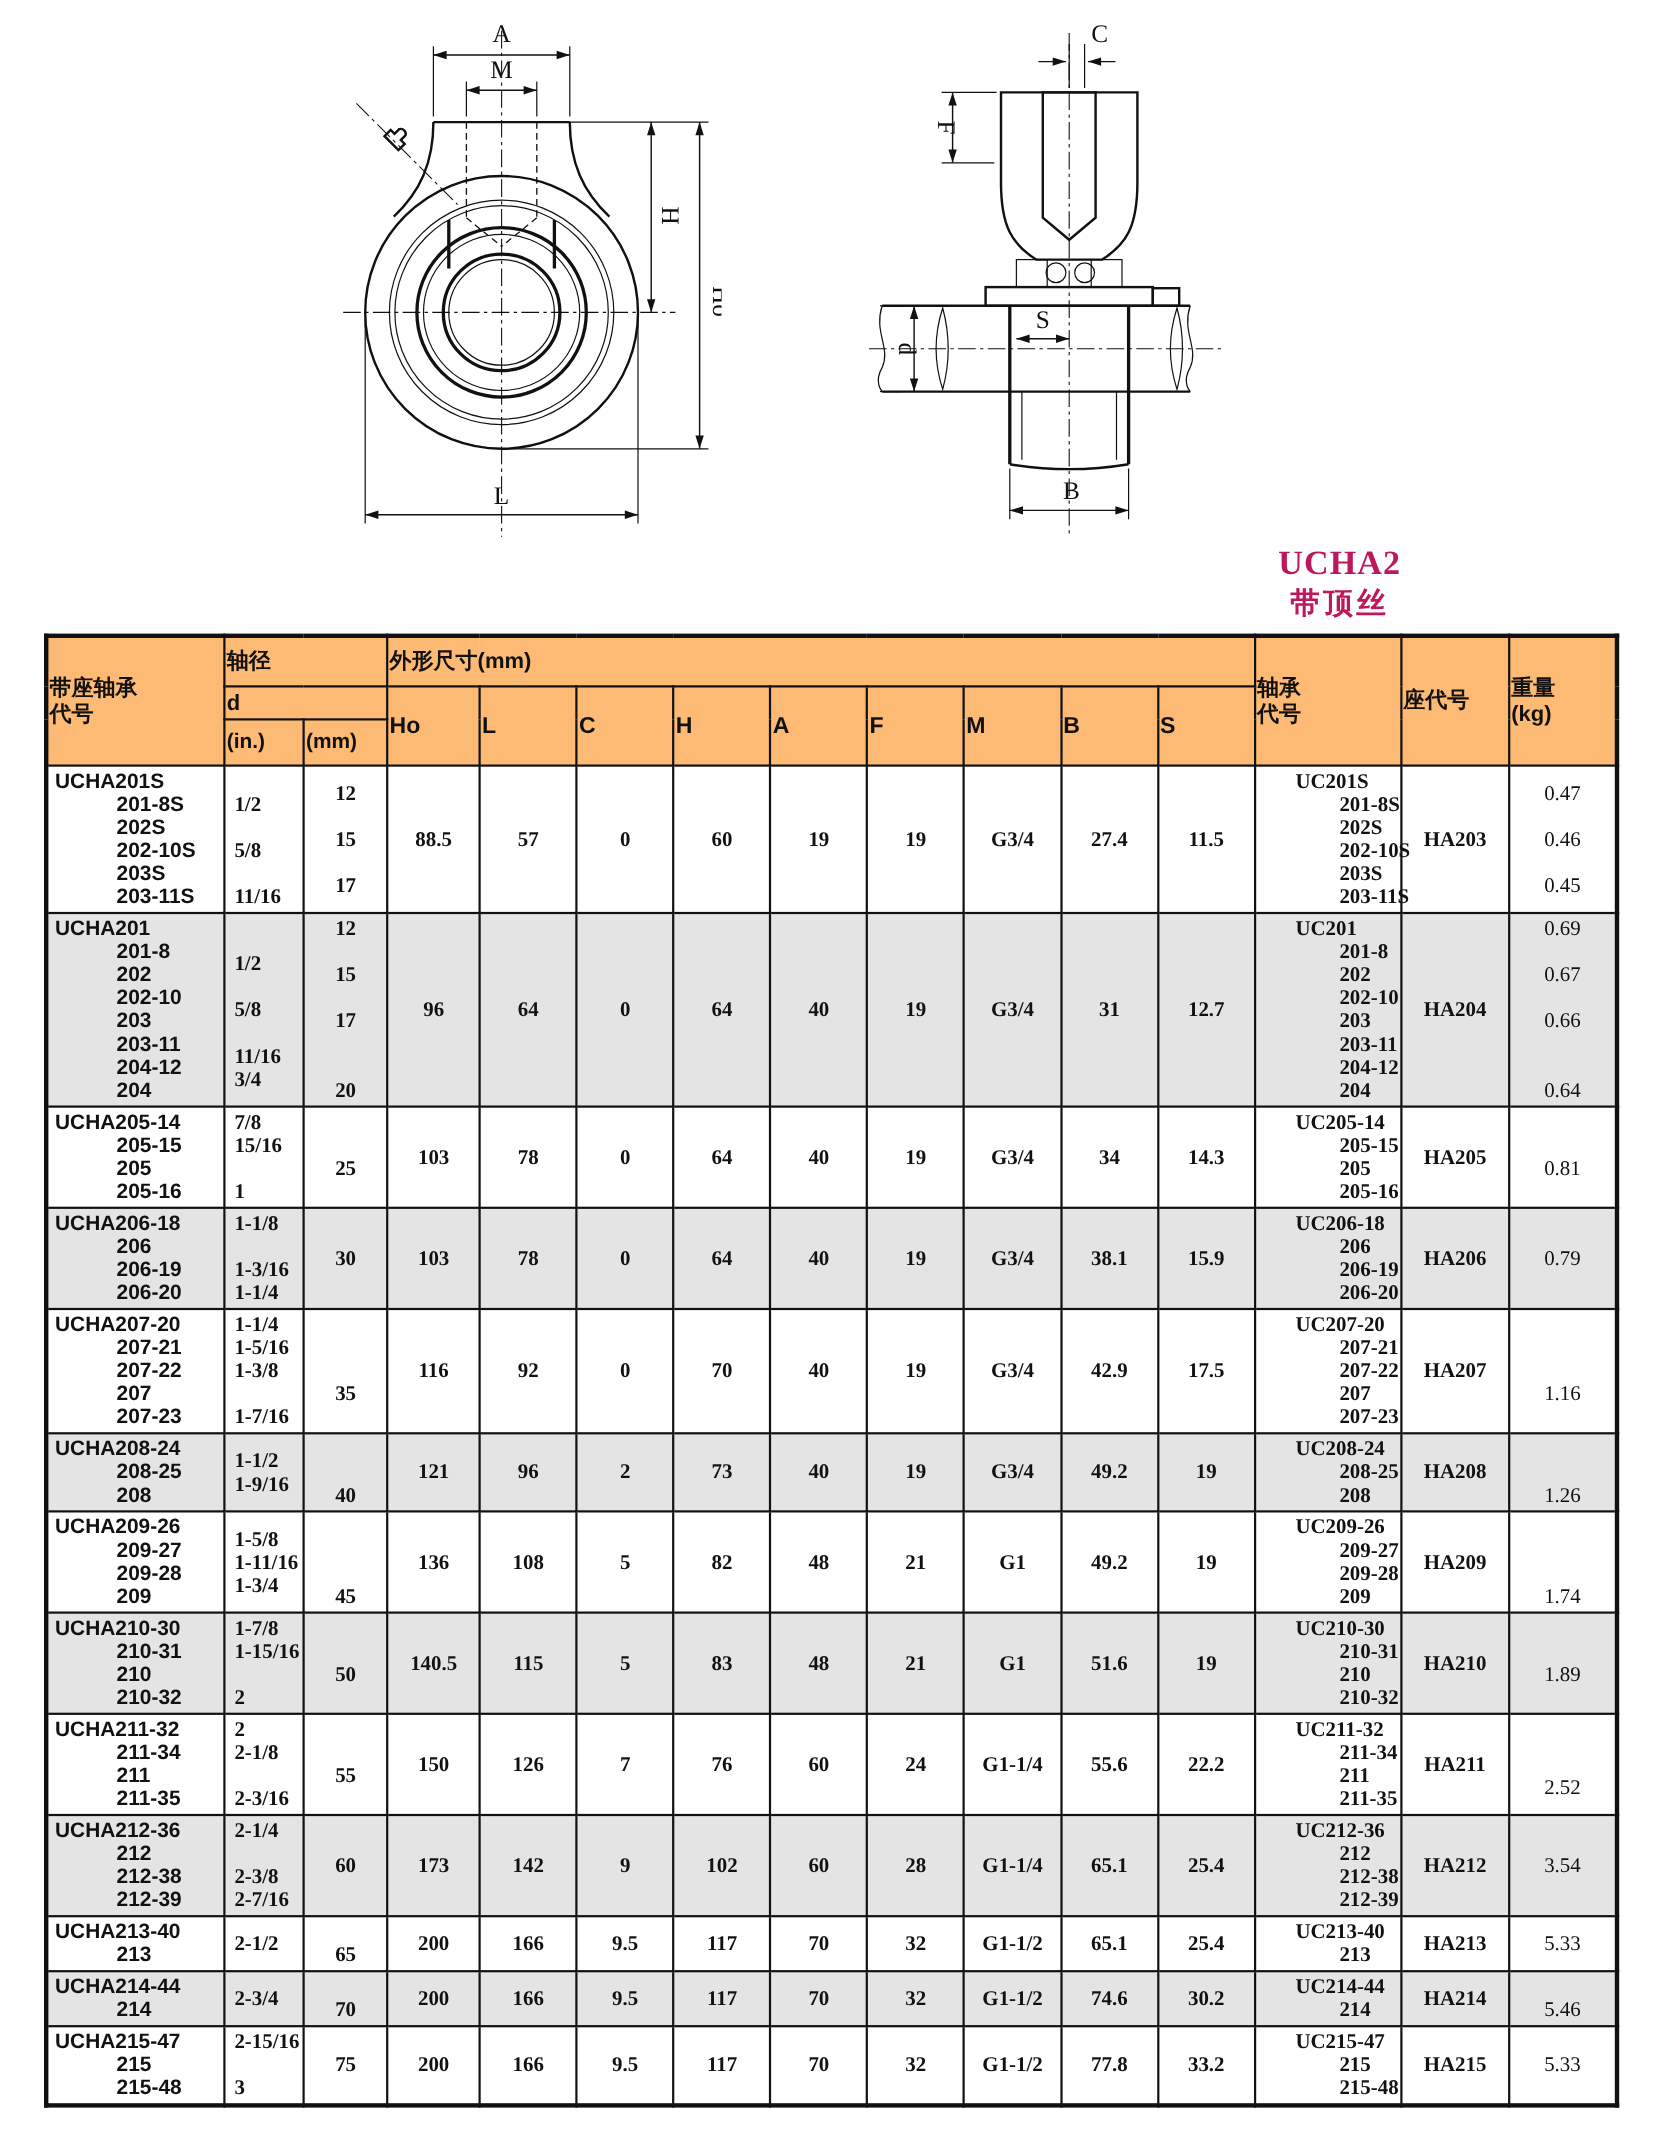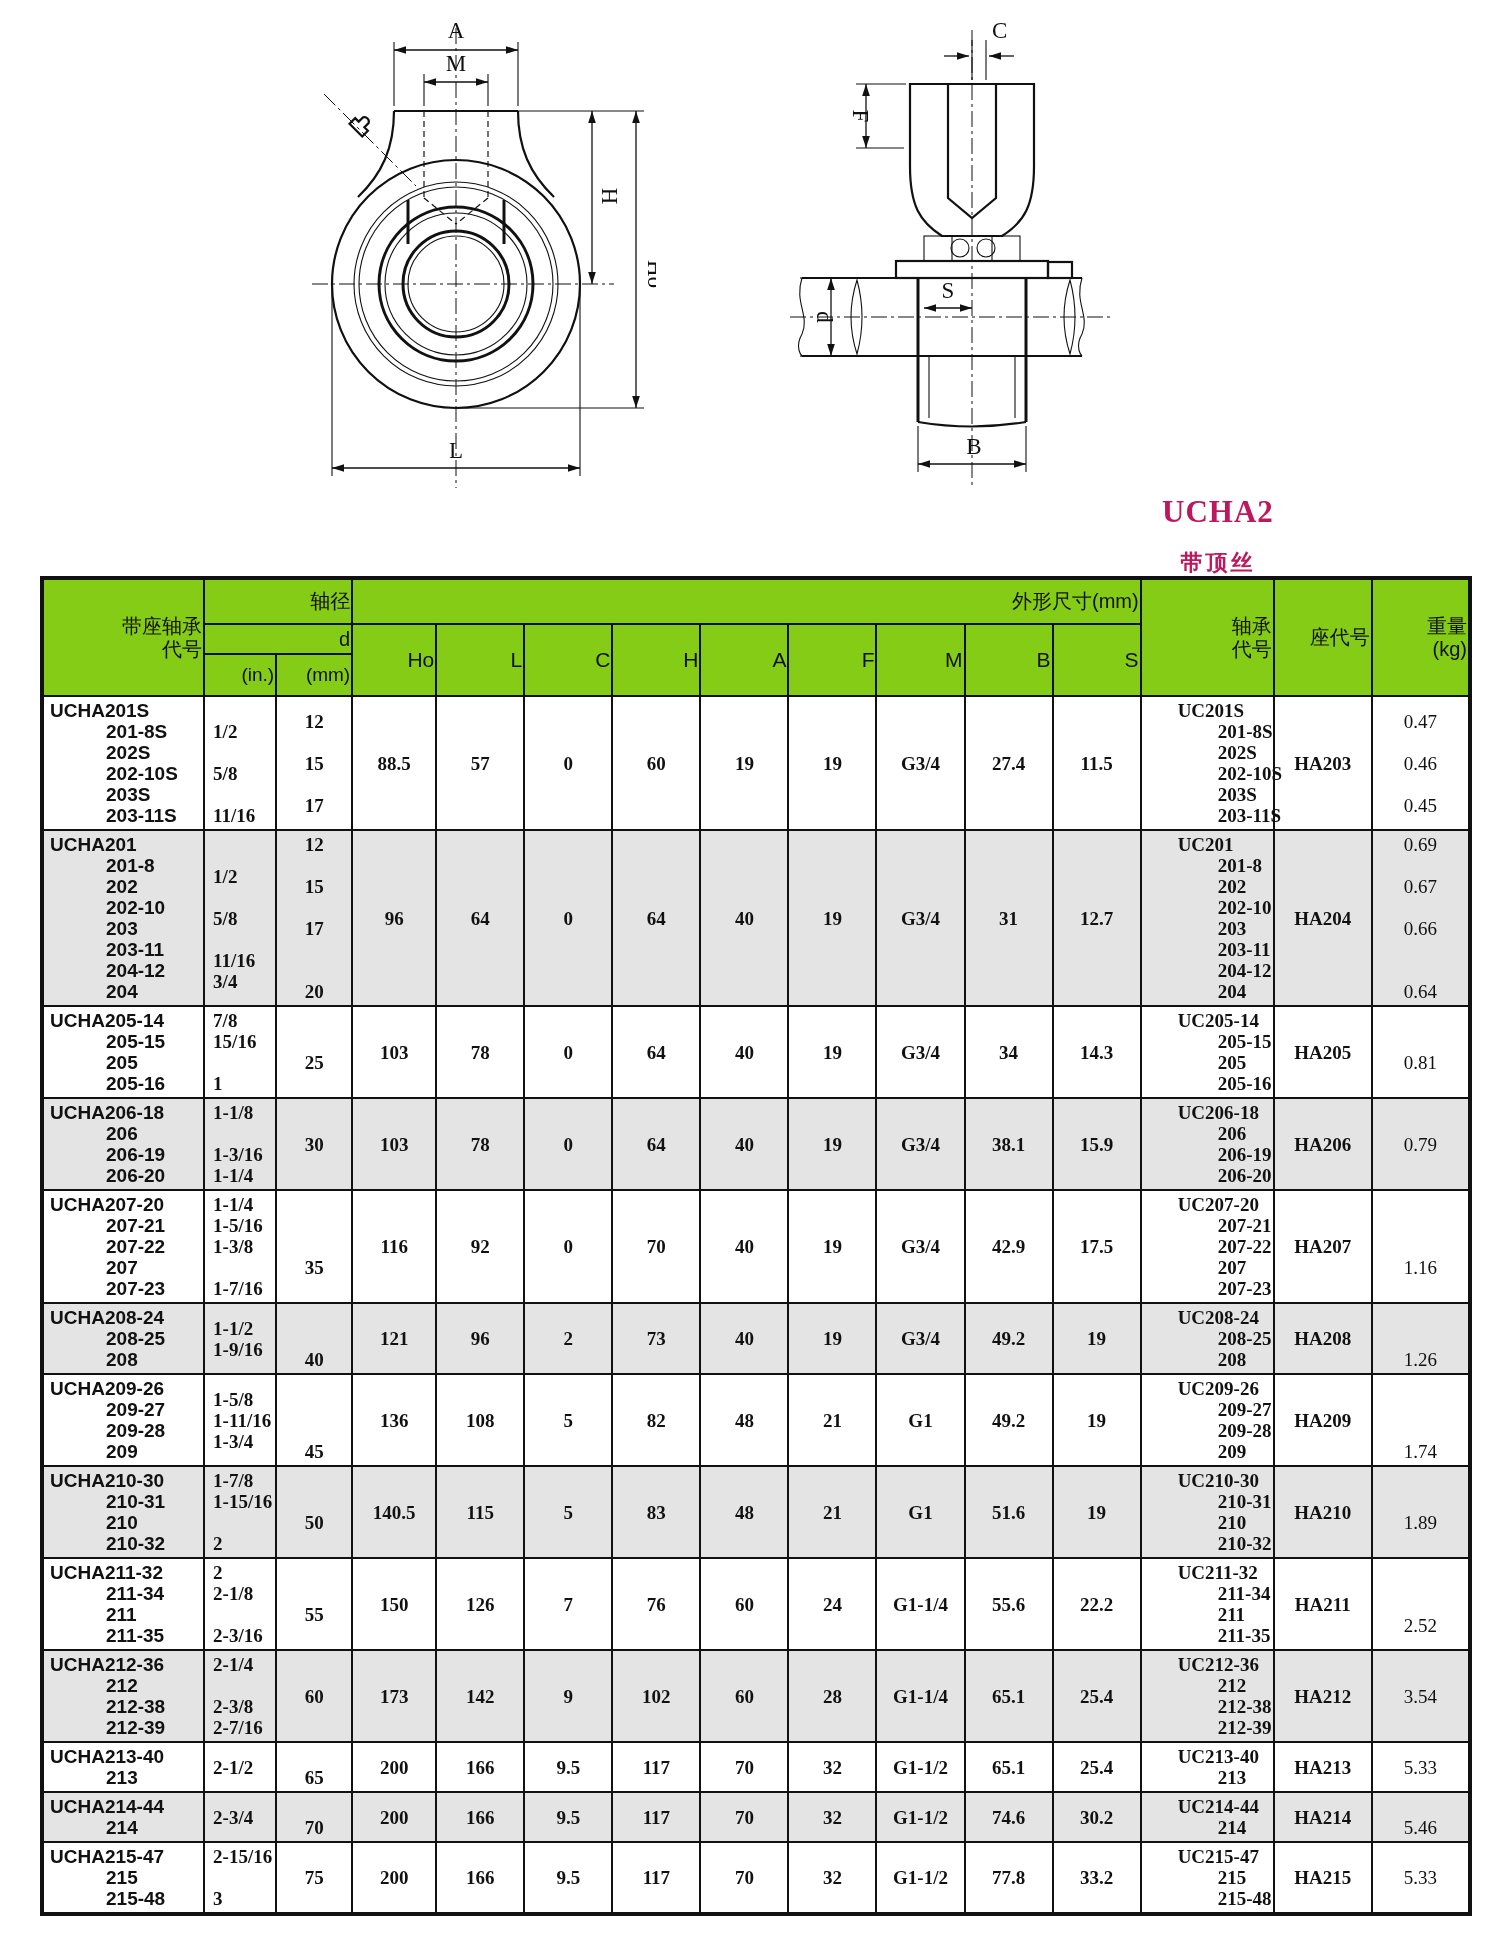--- a/index.html
+++ b/index.html
@@ -16,27 +16,27 @@
   svg .dsh{stroke:#111;stroke-width:1.2;stroke-dasharray:6 4;fill:none;}
   svg .ext{stroke:#111;stroke-width:1.1;}
   svg text{font-family:"Liberation Serif",serif;font-size:23px;fill:#111;}
   .fig-front .dim{stroke:#111;stroke-width:1.3;marker-start:url(#m1s);marker-end:url(#m1e);}
   .fig-section .dim{stroke:#111;stroke-width:1.3;marker-start:url(#m2s);marker-end:url(#m2e);}
   .fig-section .aer{stroke:#111;stroke-width:1.3;marker-end:url(#m2e);}
 
   
   .series{position:absolute;left:1162px;top:494px;color:#be185d;text-align:center;}
   .series-code{font-family:"Liberation Serif",serif;font-weight:bold;font-size:31px;letter-spacing:1px;}
-  .series-note{font-weight:bold;font-size:22px;letter-spacing:3px;margin-top:18px;}
+  .series-note{font-weight:bold;font-size:27px;letter-spacing:3px;margin-top:0;}
 
   
   table{position:absolute;left:40px;top:576px;width:1432px;border-collapse:collapse;
         table-layout:fixed;border:4px solid #111;}
   th,td{border:2px solid #111;}
-  thead th{background:#84cc16;font-weight:normal;text-align:right;vertical-align:middle;
+  thead th{background:#fdba74;font-weight:bold;text-align:left;vertical-align:middle;
            white-space:pre-line;}
   .h-cn{font-size:20px;line-height:23px;}
   .h-d{font-size:20px;height:26px;}
   .h-dim{font-size:21px;font-family:"Liberation Sans",sans-serif;}
   .h-sub{font-size:19px;height:38px;}
   .r1{height:46px;} 
   tbody td{vertical-align:middle;text-align:center;padding:3px 2px;white-space:pre;
            font-family:"Liberation Serif",serif;font-weight:bold;font-size:19px;line-height:21px;}
   tbody tr:nth-child(even) td{background:#e4e4e4;}
   td.c-code{font-family:"Liberation Sans",sans-serif;text-align:left;padding-left:62px;text-indent:-56px;}

